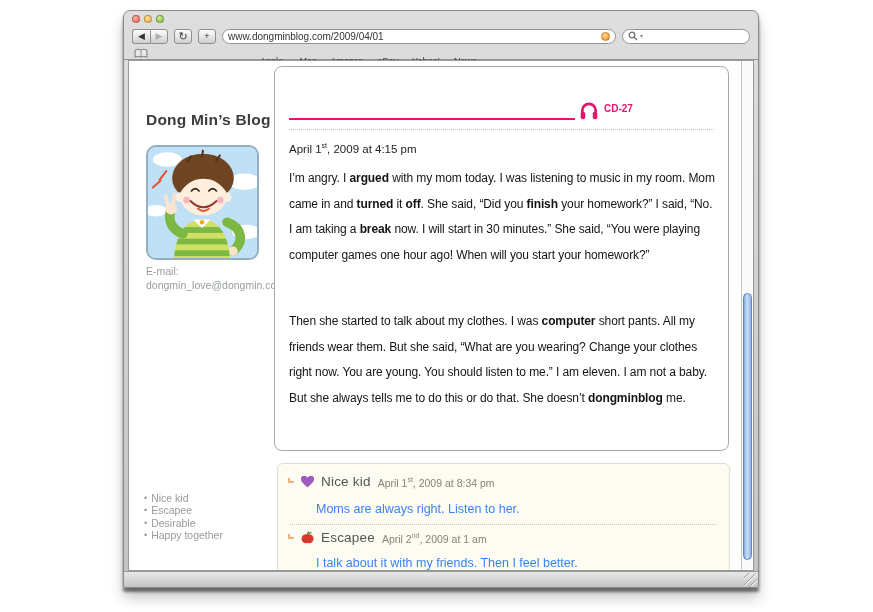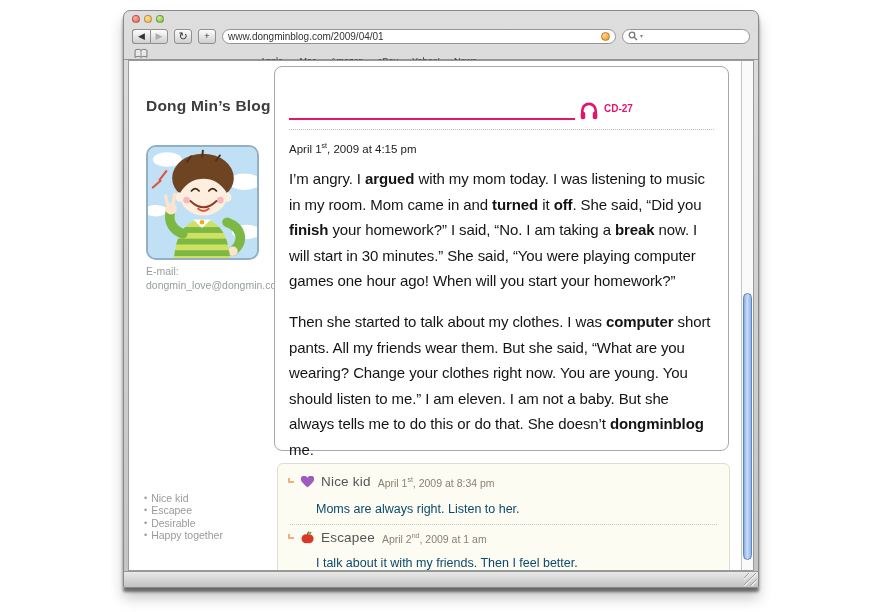--- a/index.html
+++ b/index.html
@@ -57,21 +57,21 @@
                   background:linear-gradient(to right, #84abe4, #cadef7 45%, var(--scroll-thumb)); }
 
   .statusbar { position:absolute; left:0; right:0; bottom:0; height:16px;
                background:linear-gradient(#e9e9e9,#c2c2c2); border-top:1px solid #979797;
                border-radius:0 0 2px 2px; }
   .grip { position:absolute; right:1px; bottom:1px; width:13px; height:13px;
           background:repeating-linear-gradient(135deg, transparent 0 3px,
                      #9f9f9f 3px 4px, #e8e8e8 4px 5px); }
 
   
-  .blog-title { position:absolute; left:17px; top:36px; font-size:15.5px; font-weight:bold;
+  .blog-title { position:absolute; left:17px; top:50px; font-size:15.5px; font-weight:bold;
                 color:#3d3d3d; letter-spacing:.2px; }
   .avatar { position:absolute; left:17px; top:84px; width:113px; height:115px;
             border:2px solid #93afc2; border-radius:10px; overflow:hidden; background:#bfe0f5; }
   .email-label { position:absolute; left:17px; top:204px; font-size:10.5px; color:#979d9d; }
   .email-addr  { position:absolute; left:17px; top:218px; font-size:10.5px; color:#979d9d; }
   .visitors-box { position:absolute; left:12px; top:405px; width:114px; height:20px;
                   border:1px solid #8f8f8f; border-radius:4px; background:#fff;
                   font-size:11.5px; font-weight:bold; color:#4a4a4a; line-height:18px;
                   padding-left:10px; letter-spacing:.2px; }
   .visitors-list { position:absolute; left:15px; top:431px; list-style:none;
@@ -83,38 +83,38 @@
   .post-panel { position:absolute; left:145px; top:5px; width:455px; height:385px;
                 background:#fff; border:1px solid #a8a8a8; border-radius:8px; }
   .post-rule { position:absolute; left:14px; top:51px; width:286px; height:2px;
                background:var(--accent-pink); }
   .headphones { position:absolute; left:304px; top:33px; color:var(--accent-pink); }
   .cd-badge { position:absolute; left:329px; top:36px; font-size:10px; font-weight:bold;
               color:var(--accent-pink); }
   .post-dotted { position:absolute; left:14px; right:14px; top:62px;
                  border-top:1px dotted #bdbdbd; }
   .post-date { position:absolute; left:14px; top:75px; font-size:11.5px; color:#222; }
-  .post-p { position:absolute; left:14px; width:428px; font-size:15px; line-height:25.5px;
+  .post-p { position:absolute; left:14px; width:428px; font-size:12px; line-height:25.5px;
             color:#141414; letter-spacing:-.1px; }
   .post-p.p1 { top:99px; }
   .post-p.p2 { top:242px; }
   sup { font-size:7px; }
 
   
   .comments-panel { position:absolute; left:148px; top:402px; width:453px; height:150px;
                     background:#fcfcf2; border:1px solid #ddddd2; border-radius:6px; }
   .comment-header { position:absolute; left:10px; display:flex; align-items:baseline; gap:7px; }
   .comment-header.c1 { top:10px; }
   .comment-header.c2 { top:66px; }
   .reply-mark { width:6px; height:5px; border-left:2px solid #f0b080;
                 border-bottom:2px solid #f0b080; align-self:center; margin-top:-3px; }
   .c-icon { align-self:center; display:flex; }
   .c-name { font-size:13.5px; color:#555; letter-spacing:.2px; }
   .c-date { font-size:10.5px; color:#8a8274; }
-  .comment-text { position:absolute; left:38px; font-size:12.5px; color:#0c4a6e; }
+  .comment-text { position:absolute; left:38px; font-size:12.5px; color:#3b82f6; }
   .comment-text.t1 { top:38px; }
   .comment-text.t2 { top:92px; }
   .comment-dotted { position:absolute; left:12px; right:12px; top:60px;
                     border-top:1px dotted #c9c9be; }
 </style>
 </head>
 <body>
 
 <div class="window">
 

